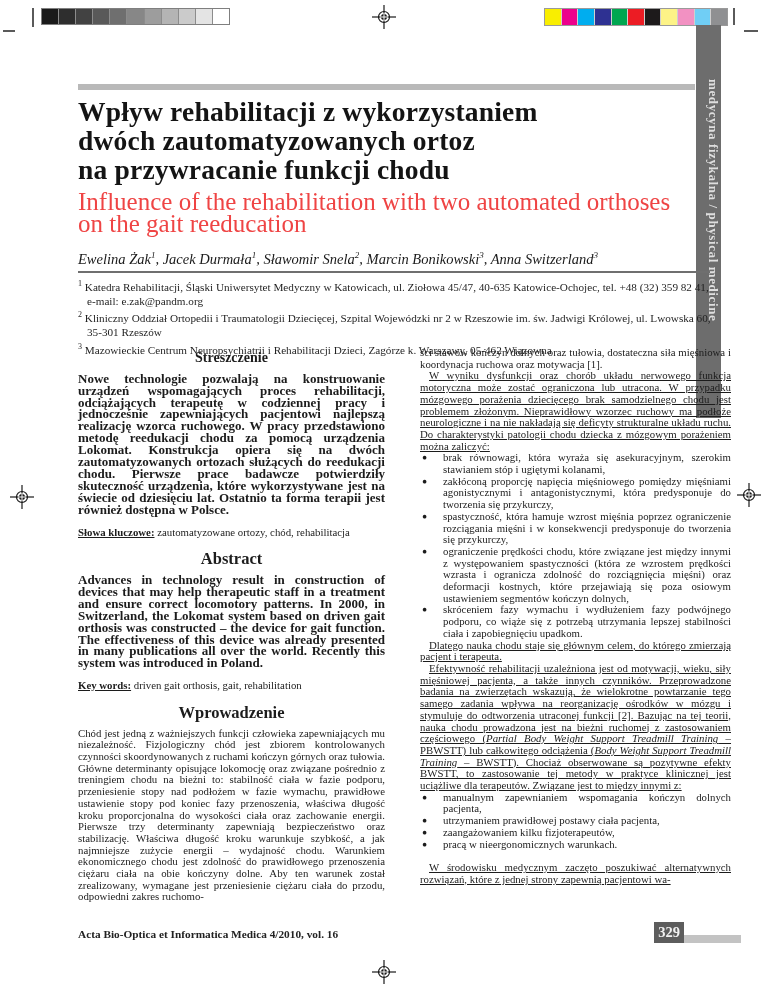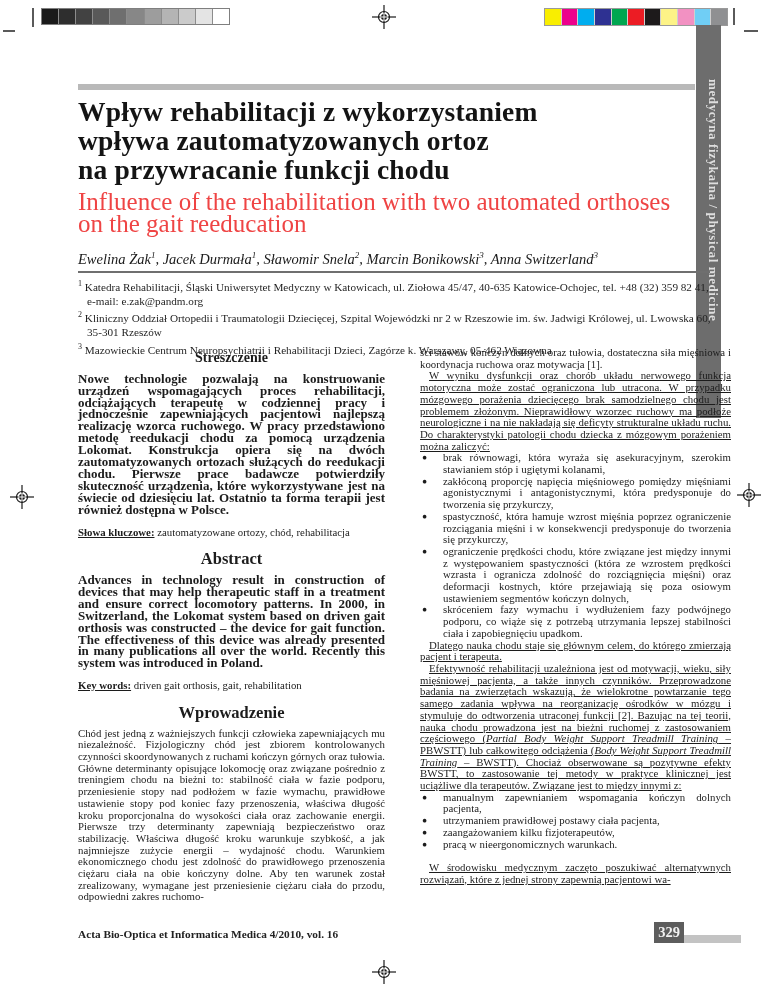--- a/index.html
+++ b/index.html
@@ -133,21 +133,21 @@
   </svg>
 
   <div class="sideband" style="background: rgb(109, 109, 109);">
     <div class="sideband-label">medycyna fizykalna / physical medicine</div>
   </div>
 
   <div class="toprule"></div>
 
   <div class="titleblock">
     <div class="title-line">Wpływ rehabilitacji z wykorzystaniem</div>
-    <div class="title-line">wpływa zautomatyzowanych ortoz</div>
+    <div class="title-line">dwóch zautomatyzowanych ortoz</div>
     <div class="title-line">na przywracanie funkcji chodu</div>
     <div class="subtitle">
       <div class="subtitle-line">Influence of the rehabilitation with two automated orthoses</div>
       <div class="subtitle-line">on the gait reeducation</div>
     </div>
   </div>
 
   <div class="authors">
     <span><span>Ewelina Żak</span><sup>1</sup><span>, </span></span><span><span>Jacek Durmała</span><sup>1</sup><span>, </span></span><span><span>Sławomir Snela</span><sup>2</sup><span>, </span></span><span><span>Marcin Bonikowski</span><sup>3</sup><span>, </span></span><span><span>Anna Switzerland</span><sup>3</sup><span></span></span>
   </div>

